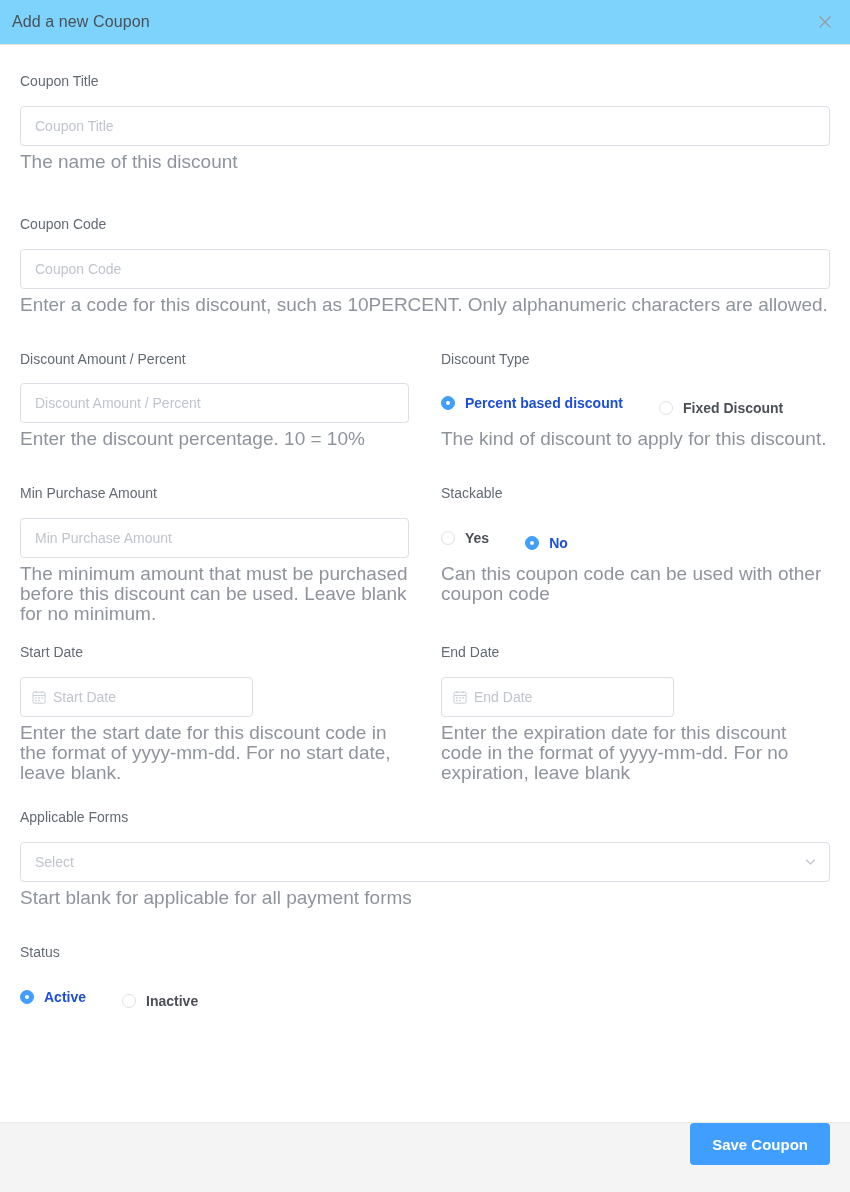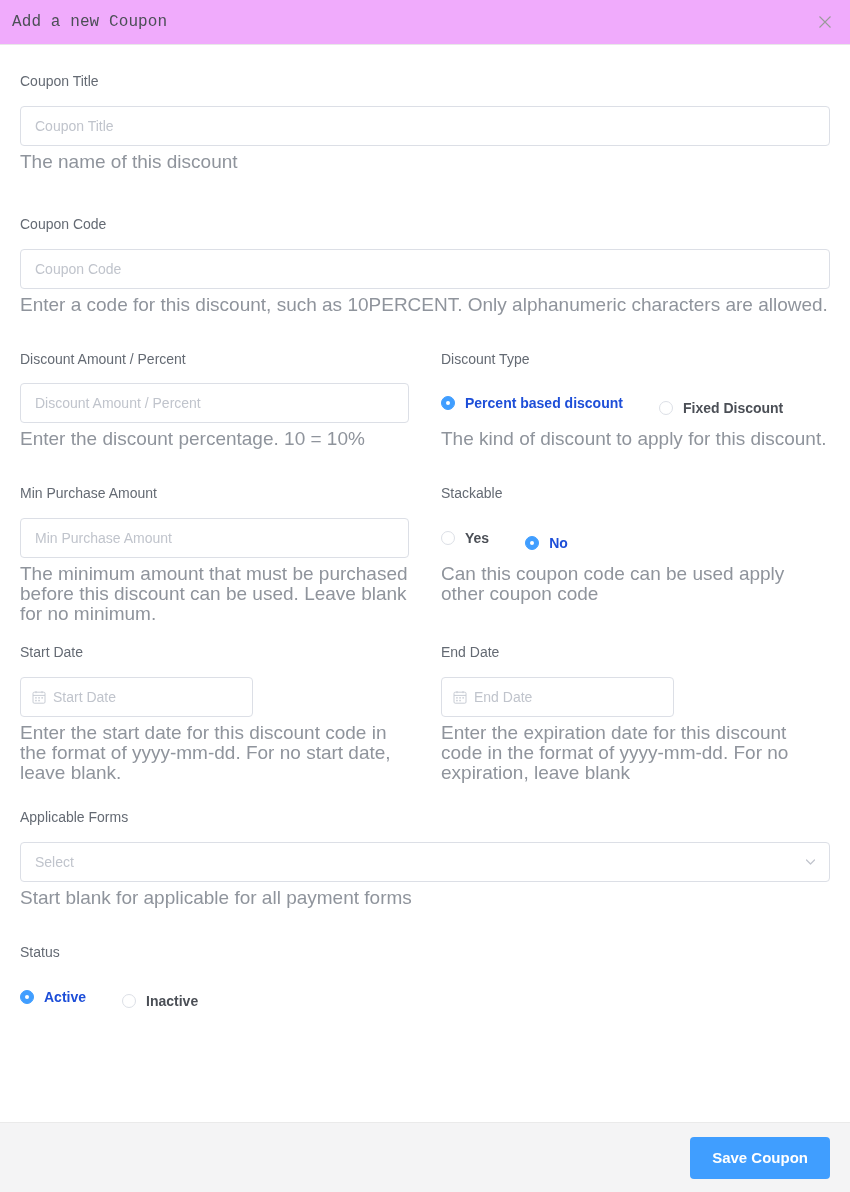--- a/index.html
+++ b/index.html
@@ -14,26 +14,25 @@
     width: 850px; height: 1192px;
     display: flex; flex-direction: column;
     background: #ffffff;
     overflow: hidden;
   }
 
   
   .dialog-header {
     height: 45px;
     flex: 0 0 45px;
-    background: #f0abfc;
+    background: #7dd3fc;
     border-bottom: 1px solid #e8e8e8;
     display: flex; align-items: center;
     padding: 0 18px 0 12px;
     position: relative;
-    font-family: Liberation Mono, monospace;
   }
   .dialog-title {
     font-size: 16px;
     color: #4b4f56;
     letter-spacing: .1px;
   }
   .close-btn {
     position: absolute;
     right: 14px; top: 50%;
     transform: translateY(-50%);
@@ -135,21 +134,21 @@
   .spacer-36 { height: 36px; }
   .spacer-26 { height: 26px; }
   .spacer-20 { height: 20px; }
 
   
   .dialog-footer {
     flex: 0 0 70px;
     height: 70px;
     background: #f4f4f5;
     border-top: 1px solid #eaeaea;
-    display: flex; align-items: center; justify-content: flex-end;
+    display: flex; justify-content: flex-end;
     padding-right: 20px;
   }
   .save-btn {
     background: #409eff;
     color: #ffffff;
     font-size: 15px;
     font-weight: bold;
     border: none;
     border-radius: 4px;
     height: 42px;
@@ -237,21 +236,21 @@
         <div class="radio-group">
           <span class="radio">
             <span class="dot"></span>
             <span class="rlabel">Yes</span>
           </span>
           <span class="radio checked">
             <span class="dot"></span>
             <span class="rlabel">No</span>
           </span>
         </div>
-        <div class="help">Can this coupon code can be used apply other coupon code</div>
+        <div class="help">Can this coupon code can be used with other coupon code</div>
       </div>
     </div>
 
     <div class="spacer-20"></div>
 
     <div class="row">
       <div class="col-left">
         <div class="field-label">Start Date</div>
         <div class="input date">
           <span class="cal-icon">

